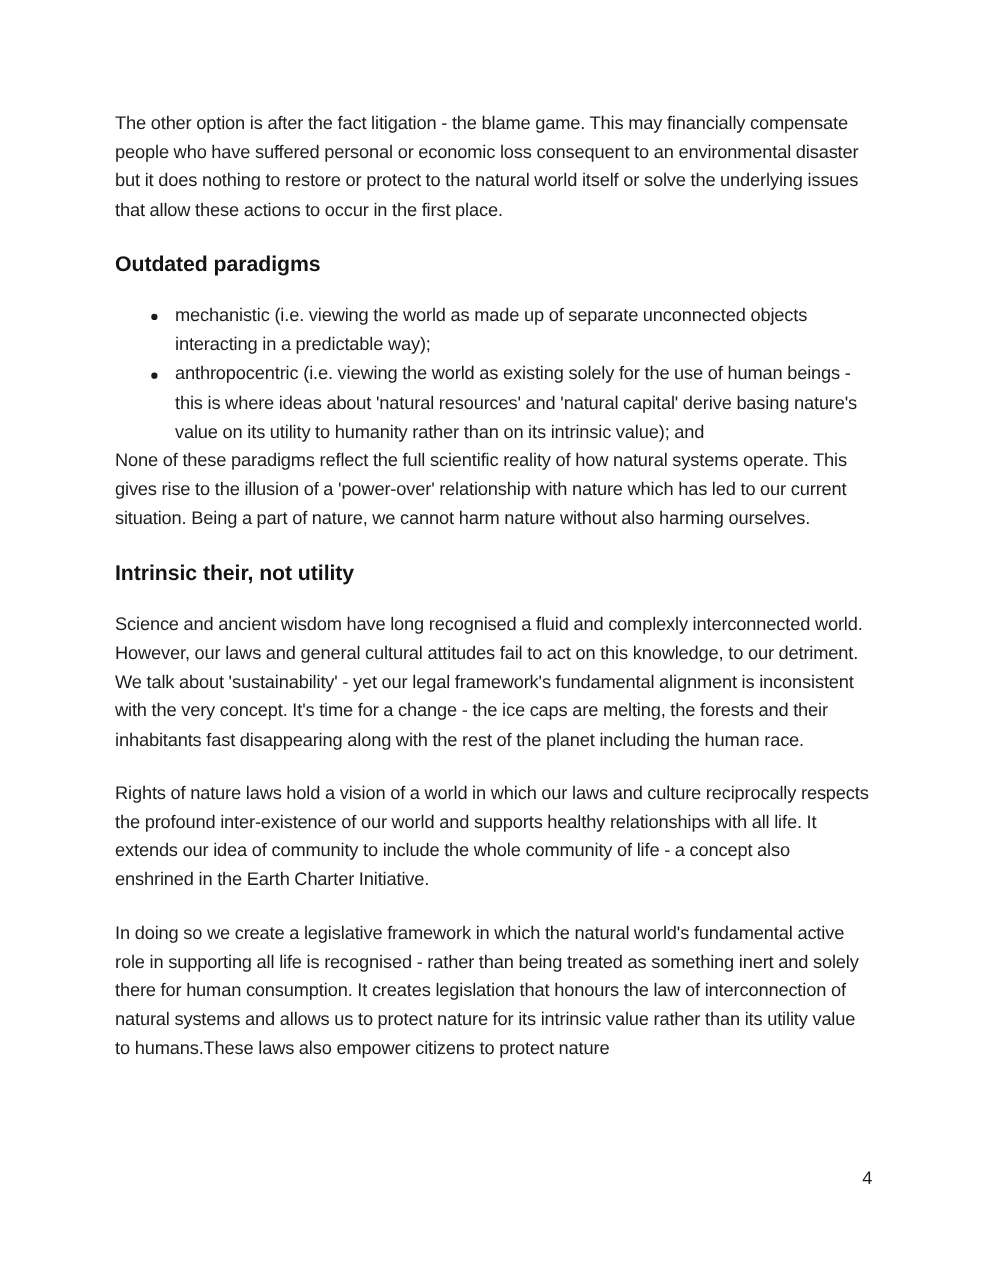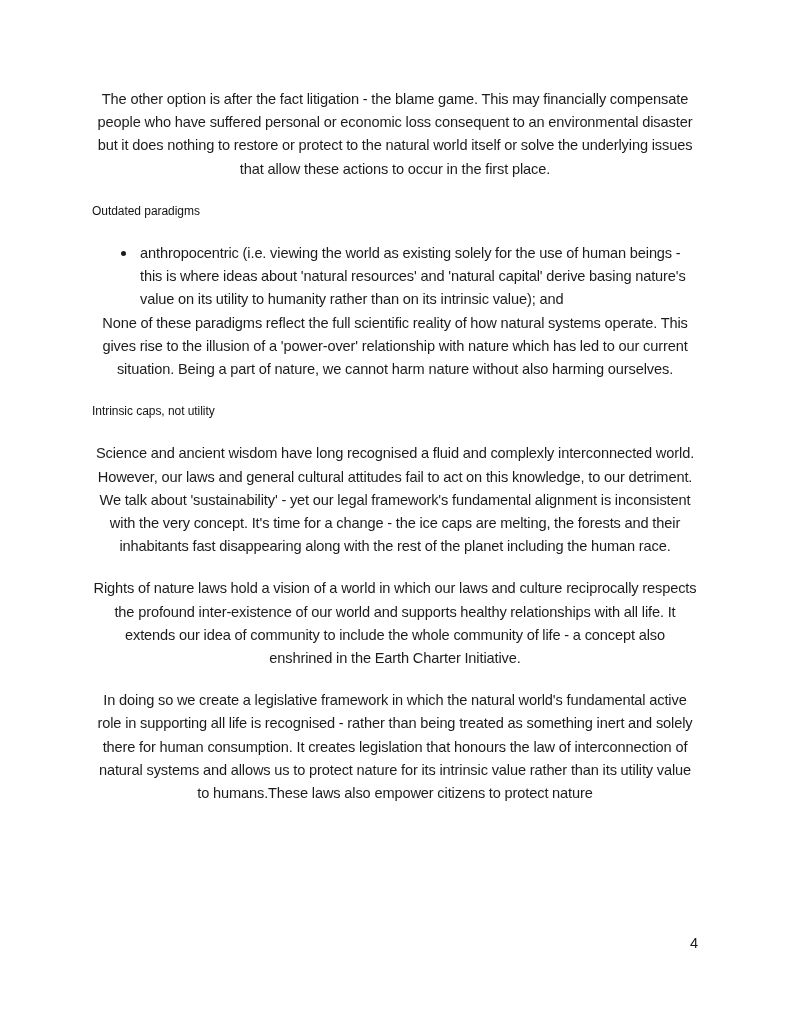--- a/index.html
+++ b/index.html
@@ -28,31 +28,31 @@
     left: 92px;
     top: 88px;
     width: 606px;
   }
   p.para {
     margin: 0 0 19px 0;
     font-size: 14.6px;
     line-height: 23.2px;
     letter-spacing: -0.12px;
     word-spacing: -0.15px;
-    text-align: center;
+    text-align: left;
     color: #1c1c1c;
   }
   p.para.tight {
     margin-bottom: 0;
   }
   h2.heading {
     margin: 0 0 19px 0;
-    font-size: 12px;
+    font-size: 17px;
     line-height: 23.2px;
-    font-weight: normal;
+    font-weight: bold;
     letter-spacing: -0.05px;
     color: #141414;
   }
   ul.bullets {
     margin: 0 0 0 0;
     padding: 0;
     list-style: none;
   }
   ul.bullets li {
     position: relative;
@@ -92,27 +92,31 @@
   <div class="content">
 
     <p class="para">The other option is after the fact litigation - the blame game. This may financially compensate people who have suffered personal or economic loss consequent to an environmental disaster but it does nothing to restore or protect to the natural world itself or solve the underlying issues that allow these actions to occur in the first place.</p>
 
     <h2 class="heading">Outdated paradigms</h2>
 
 
     <ul class="bullets">
       <li>
         <span class="dot"></span>
+        <span>mechanistic (i.e. viewing the world as made up of separate unconnected objects interacting in a predictable way);</span>
+      </li>
+      <li>
+        <span class="dot"></span>
         <span>anthropocentric (i.e. viewing the world as existing solely for the use of human beings - this is where ideas about 'natural resources' and 'natural capital' derive basing nature's value on its utility to humanity rather than on its intrinsic value); and</span>
       </li>
     </ul>
 
     <p class="para">None of these paradigms reflect the full scientific reality of how natural systems operate. This gives rise to the illusion of a 'power-over' relationship with nature which has led to our current situation. Being a part of nature, we cannot harm nature without also harming ourselves.</p>
 
-    <h2 class="heading">Intrinsic caps, not utility</h2>
+    <h2 class="heading">Intrinsic their, not utility</h2>
 
     <p class="para">Science and ancient wisdom have long recognised a fluid and complexly interconnected world. However, our laws and general cultural attitudes fail to act on this knowledge, to our detriment. We talk about 'sustainability' - yet our legal framework's fundamental alignment is inconsistent with the very concept. It's time for a change - the ice caps are melting, the forests and their inhabitants fast disappearing along with the rest of the planet including the human race.</p>
 
     <p class="para">Rights of nature laws hold a vision of a world in which our laws and culture reciprocally respects the profound inter-existence of our world and supports healthy relationships with all life. It extends our idea of community to include the whole community of life - a concept also enshrined in the Earth Charter Initiative.</p>
 
     <p class="para tight">In doing so we create a legislative framework in which the natural world's fundamental active role in supporting all life is recognised - rather than being treated as something inert and solely there for human consumption. It creates legislation that honours the law of interconnection of natural systems and allows us to protect nature for its intrinsic value rather than its utility value to humans.These laws also empower citizens to protect nature</p>
 
   </div>
 
   <div class="page-number">4</div>

